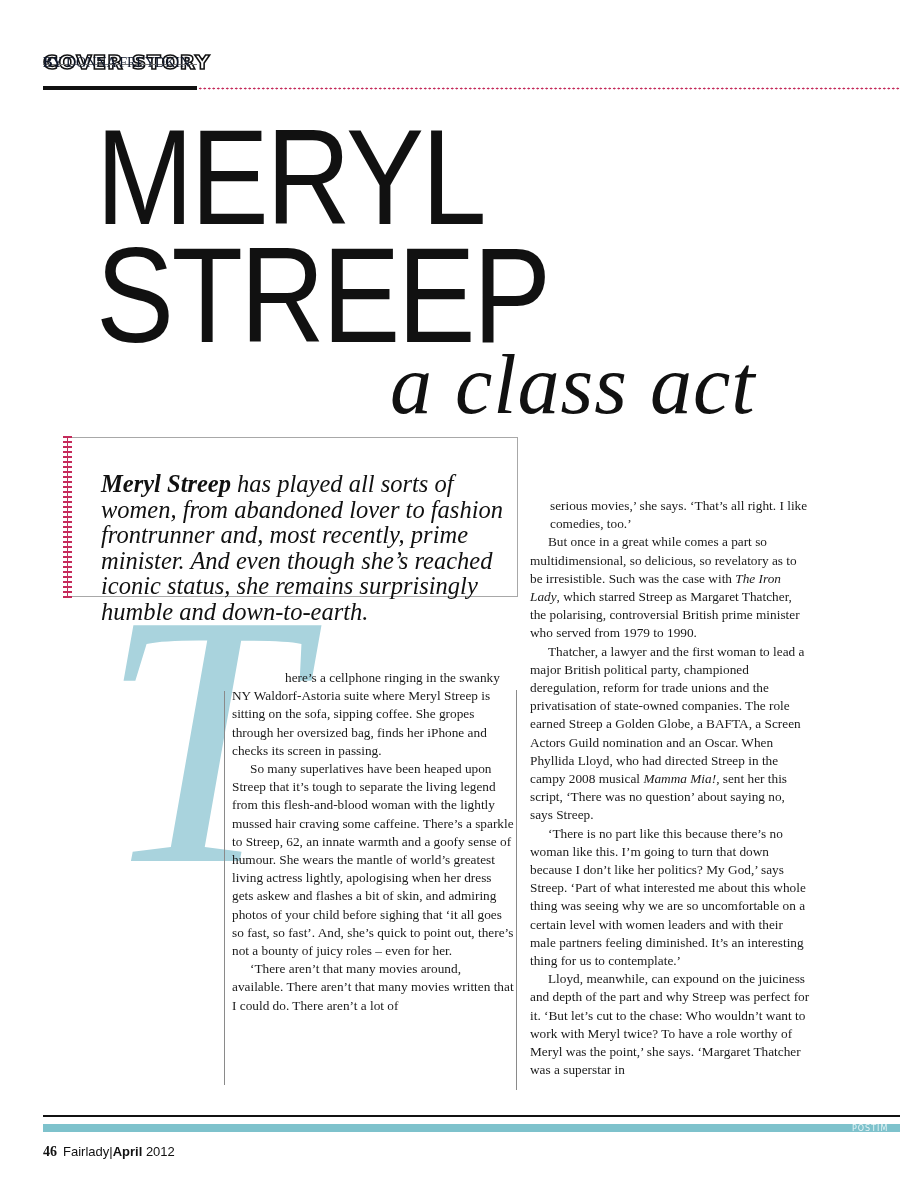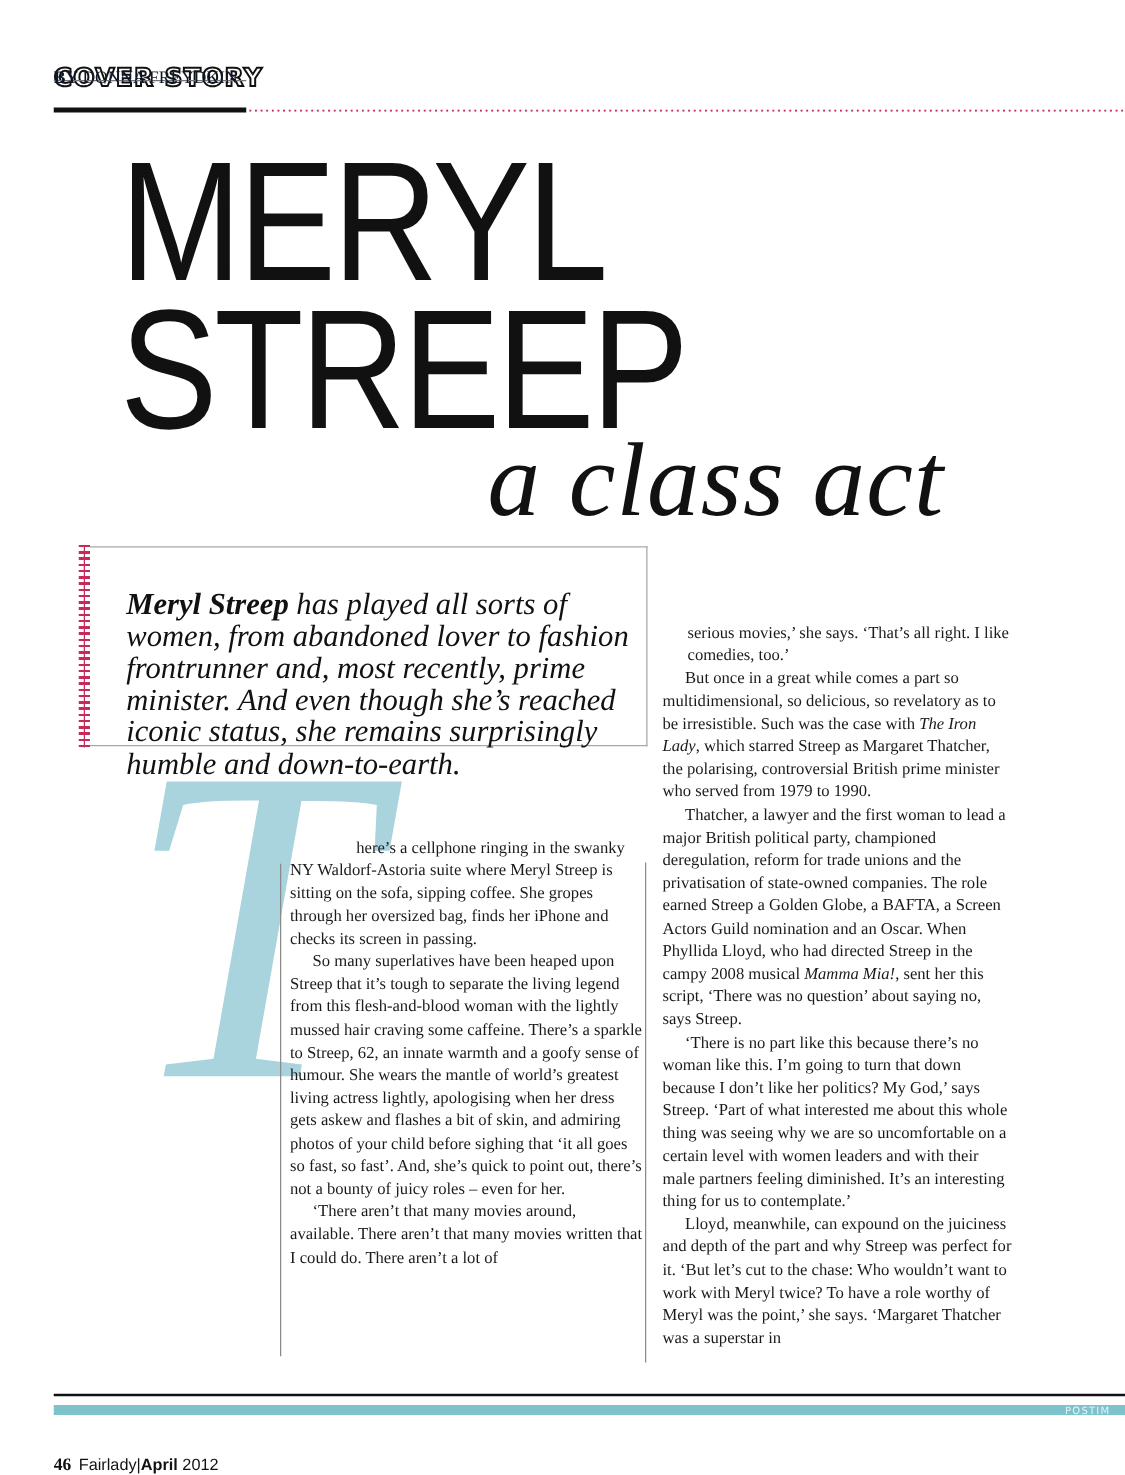--- a/index.html
+++ b/index.html
@@ -85,21 +85,21 @@
     }
     .footer-rule-teal {
       position: absolute; left: 43px; top: 1124px; width: 857px; height: 8px; background: #7ec2cc;
     }
     .watermark {
       position: absolute; left: 852px; top: 1124px;
       font-family: "DejaVu Sans", sans-serif; font-size: 8px; color: #e6f4f6; letter-spacing: 1px;
     }
     .footer {
       position: absolute; left: 43px; top: 1144px;
-      font-family: "Liberation Sans", sans-serif; font-size: 13px; color: #111; margin-top: 20px;
+      font-family: "Liberation Sans", sans-serif; font-size: 13px; color: #111;
     }
     .footer .pgnum { font-family: "Liberation Serif", serif; font-weight: bold; font-size: 14px; margin-right: 6px; }
     .footer .month { font-weight: bold; }
   </style>
 </head>
 <body>
 
 <div class="section-label">Cover Story</div>
 <div class="label-rule"></div>
 <div class="byline"><b>BY</b> <span>DONNA FREYDKIN</span></div>

